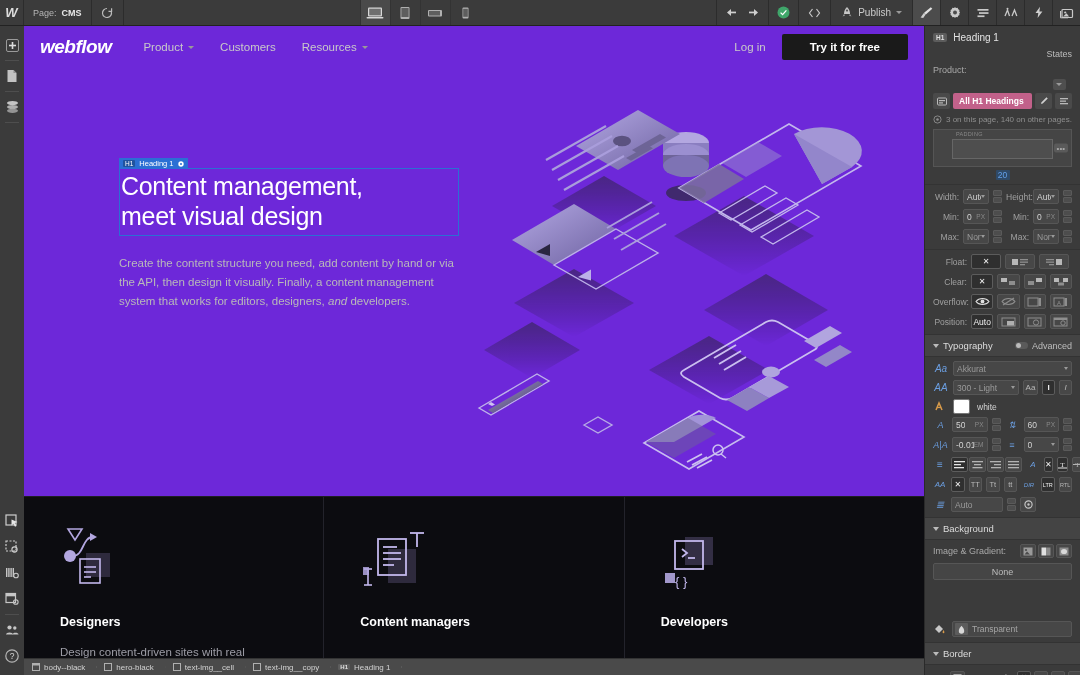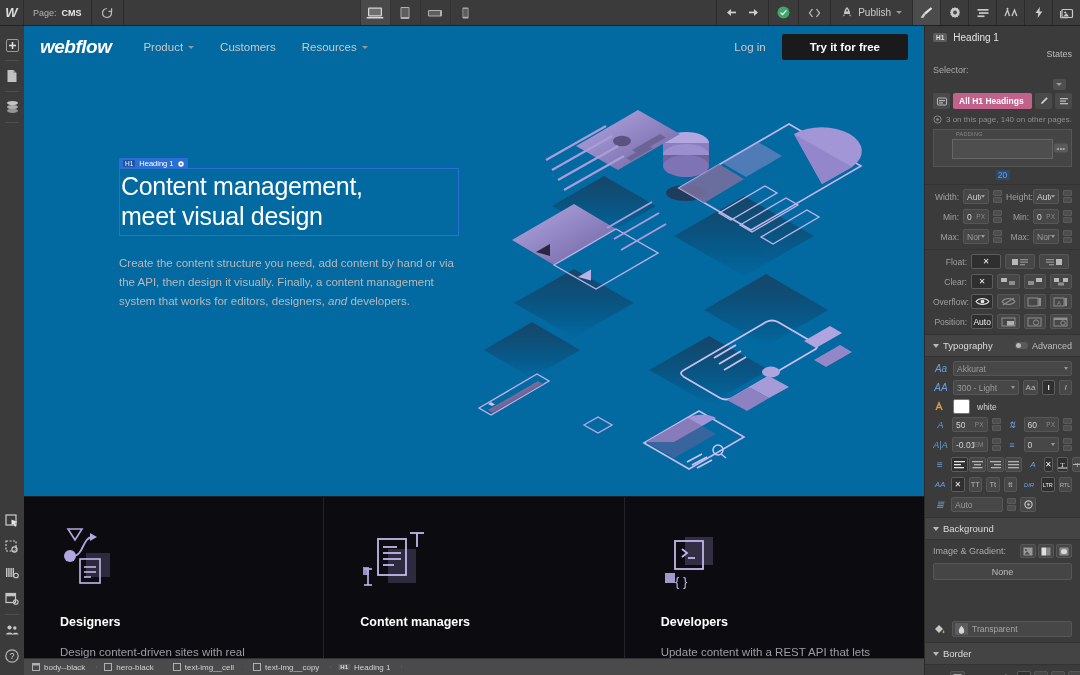--- a/index.html
+++ b/index.html
@@ -62,21 +62,21 @@
   }
   .lr-icon {
     width: 24px; height: 26px; display: flex; align-items: center; justify-content: center;
   }
   .lr-sep { width: 14px; height: 1px; background: #4e4e4e; margin: 2px 0; }
   .lr-bottom { margin-top: auto; padding-bottom: 6px; display: flex; flex-direction: column; align-items: center; }
 
   
   .canvas {
     position: absolute; top: 26px; left: 24px; right: 156px; bottom: 17px;
-    background: #0369a1; overflow: hidden;
+    background: #6d28d9; overflow: hidden;
   }
   
   .site-nav {
     position: absolute; top: 0; left: 0; right: 0; height: 42px;
     display: flex; align-items: center; padding: 0 16px;
   }
   .wf-logo {
     font-size: 19px; font-weight: bold; font-style: italic; color: #fff;
     letter-spacing: -0.5px; margin-right: 32px;
   }
@@ -700,21 +700,20 @@
           <svg width="72" height="70" viewBox="0 0 72 70">
             <rect x="24" y="14" width="28" height="28" fill="#332e44"></rect>
             <rect x="14" y="18" width="28" height="28" fill="none" stroke="#c2b7ec" stroke-width="1.8"></rect>
             <path d="M21 26 L26 30 L21 34" fill="none" stroke="#c2b7ec" stroke-width="1.8"></path>
             <line x1="27" y1="35" x2="34" y2="35" stroke="#c2b7ec" stroke-width="1.8"></line>
             <rect x="4" y="50" width="10" height="10" fill="#b3a7e0" opacity=".9"></rect>
             <text x="14" y="63" font-size="13" fill="#c2b7ec" font-family="Liberation Sans, sans-serif">{ }</text>
           </svg>
         </div>
         <div class="feat-title">Developers</div>
-        <div class="feat-desc">Update content with a REST API that lets</div>
       </div>
     </div>
   </div>
 
   <div class="bcbar">
     <div class="bc">
       <svg class="bci" width="8" height="8" viewBox="0 0 8 8">
         <rect x="0.5" y="0.5" width="7" height="7" fill="none" stroke="#d2d2d2"></rect>
         <rect x="0.5" y="0.5" width="7" height="2" fill="#d2d2d2"></rect>
       </svg>
@@ -745,21 +744,21 @@
   </div>
 
   <div class="rightpanel">
 
     <div class="rp-head">
       <span class="el-tag">H1</span>
       <span class="el-name">Heading 1</span>
     </div>
 
     <div class="rp-sel-row">
-      <span class="rp-lbl">Selector:</span>
+      <span class="rp-lbl">Product:</span>
       <span class="states-btn">
         <span>States</span>
         <span class="states-box">
           <span class="caret"></span>
         </span>
       </span>
     </div>
 
     <div class="sel-bar">
       <span class="sel-icon-btn">

